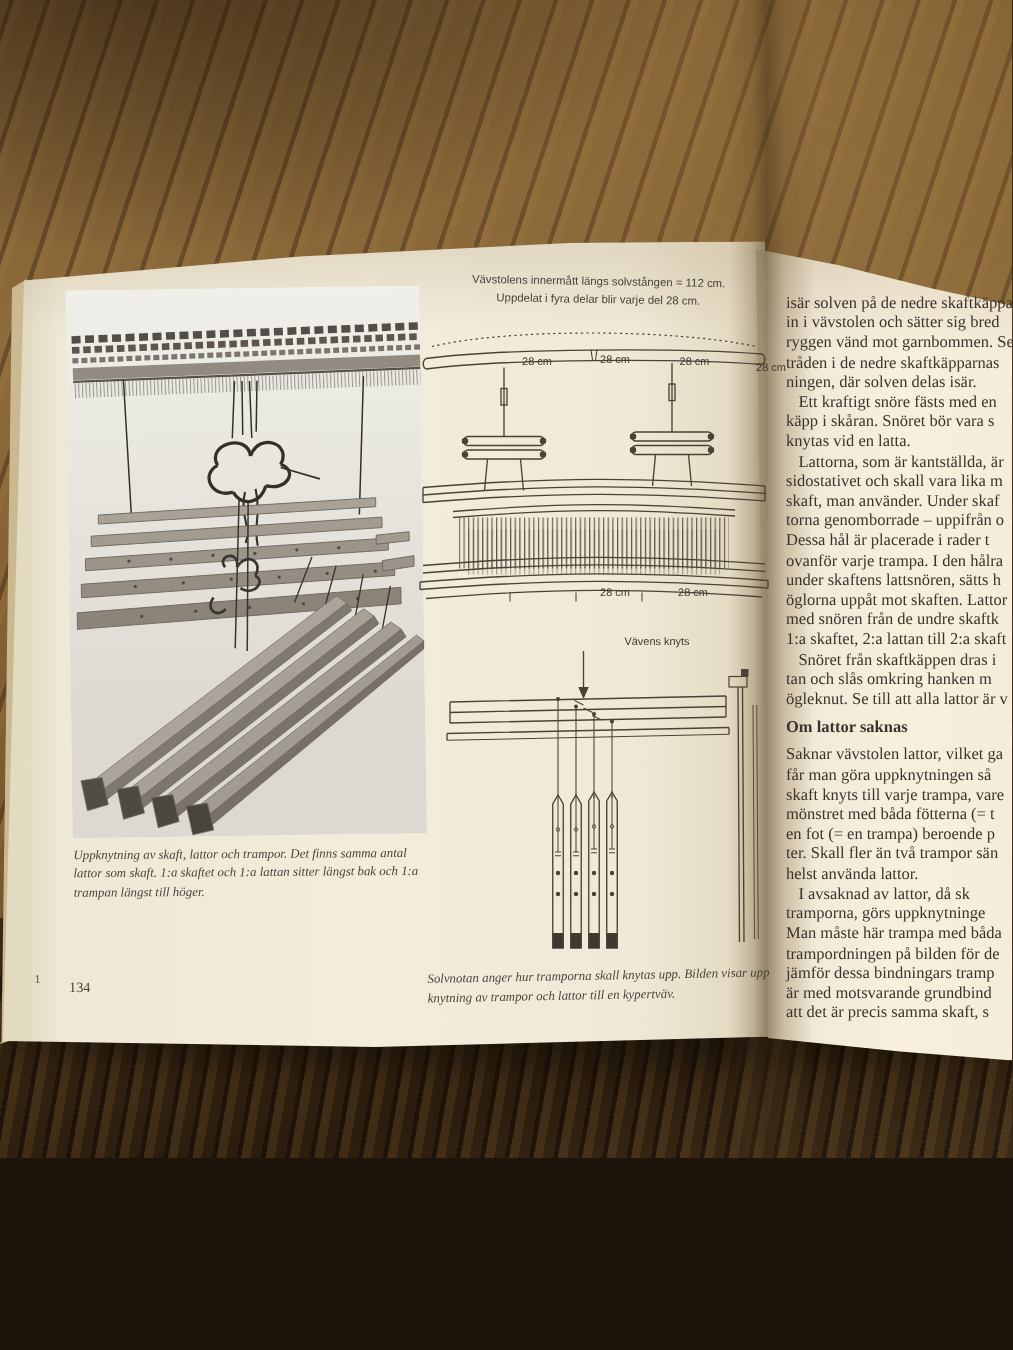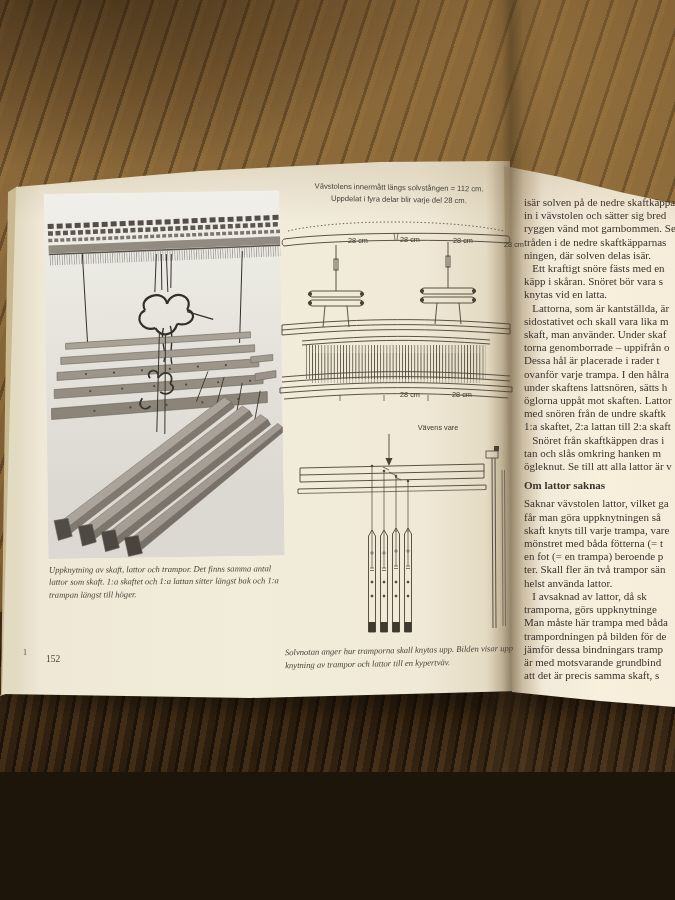--- a/index.html
+++ b/index.html
@@ -207,21 +207,21 @@
       </g>
     </svg>
   </div>
   <span class="dlabel" style="left:310px;top:236px">28 cm</span>
   <span class="dlabel" style="left:362px;top:235px">28 cm</span>
   <span class="dlabel" style="left:415px;top:236px">28 cm</span>
   <span class="dlabel" style="left:466px;top:240px">28 cm</span>
   <span class="dlabel" style="left:362px;top:390px">28 cm</span>
   <span class="dlabel" style="left:414px;top:390px">28 cm</span>
 
-  <span class="dlabel" style="left:390px;top:423px">Vävens vare</span>
+  <span class="dlabel" style="left:390px;top:423px">Vävens knyts</span>
   <div class="d2">
     <svg width="224" height="222" viewBox="0 0 224 222">
       <g fill="none" stroke="#4a4237" stroke-width=".9">
         <path d="M101,14 L101,42"></path>
         <polygon points="97.5,38 104.5,38 101,46" fill="#4a4237" stroke="none"></polygon>
         <path d="M95,47 l6,3 M101,52 l6,3 M107,57 l6,3" stroke-width=".8"></path>
         <path d="M12,48 L196,44 M12,55 L196,51 M12,62 L196,58 M10,69 L198,65"></path>
         <path d="M10,73.5 L198,69.5" stroke-width=".7"></path>
         <path d="M12,48 L12,62 M196,44 L196,58 M10,69 L10,73.5 M198,65 L198,69.5"></path>
         <path d="M204,38 L205,208 M207,38 L208,208"></path>
@@ -272,21 +272,21 @@
       <div class="cap-line">trampan längst till höger.</div>
     </div>
 
   <div class="d-caption">
 
   <div class="cap-line">Solvnotan anger hur tramporna skall knytas upp. Bilden visar upp</div>
       <div class="cap-line">knytning av trampor och lattor till en kypertväv.</div>
     </div>
 
   <span class="edge-mark">1</span>
-  <span class="page-num">152</span>
+  <span class="page-num">134</span>
 
   <div class="rp-text">
     <div>
 
     <div class="rp-line">isär solven på de nedre skaftkäppa</div>
         <div class="rp-line">in i vävstolen och sätter sig bred</div>
         <div class="rp-line">ryggen vänd mot garnbommen. Se</div>
         <div class="rp-line">tråden i de nedre skaftkäpparnas</div>
         <div class="rp-line">ningen, där solven delas isär.</div>
         <div class="rp-line">   Ett kraftigt snöre fästs med en</div>

